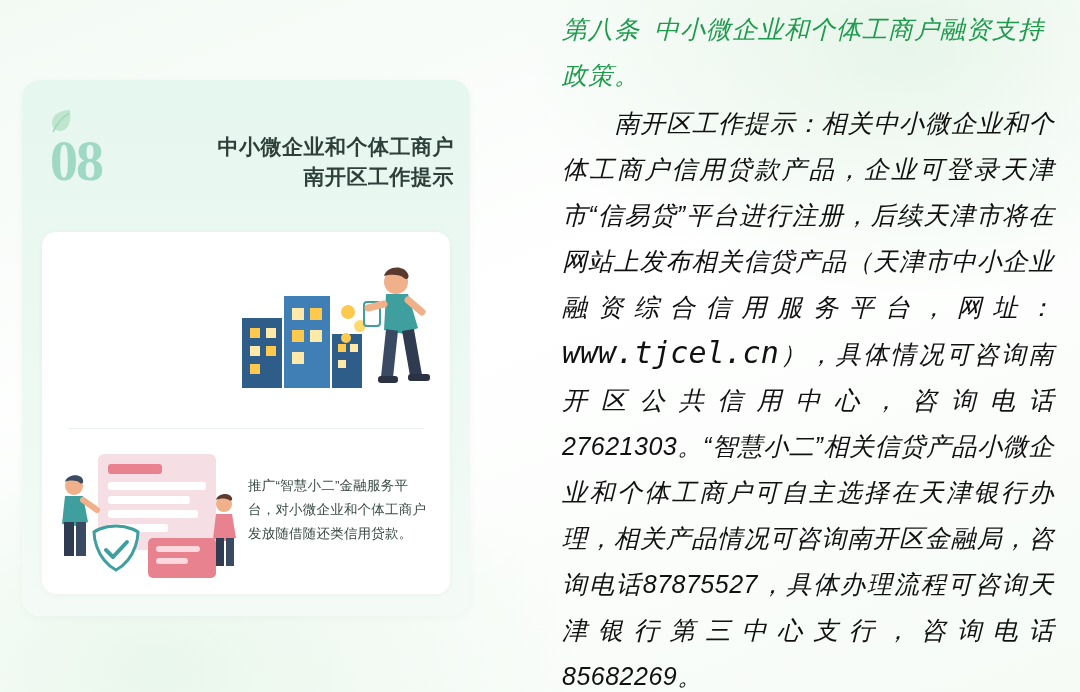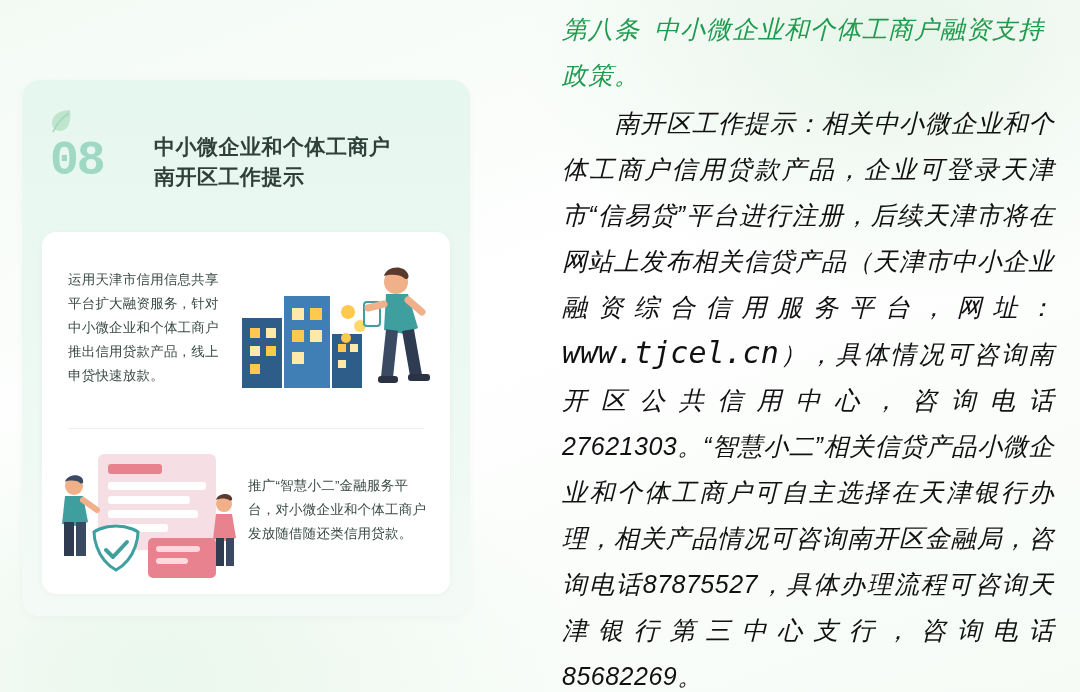--- a/index.html
+++ b/index.html
@@ -69,33 +69,34 @@
     position: absolute;
     left: 28px;
     top: 48px;
     right: 24px;
     height: 86px;
   }
   .big-num {
     position: absolute;
     left: 0;
     top: 0;
-    font-size: 48px;
+    font-size: 56px;
     line-height: 66px;
     font-weight: 700;
     color: #9fd8c4;
     letter-spacing: -2px;
-    font-family: Liberation Mono, monospace;
+    font-family: Liberation Serif, serif;
     text-align: center;
   }
   .head-lines {
     position: absolute;
     left: 104px;
     top: 4px;
     width: 300px;
+    text-align: right;
   }
   .head-line {
     font-size: 21px;
     line-height: 30px;
     font-weight: 700;
     color: #2f3f3a;
     letter-spacing: 0.5px;
   }
   .inner-panel {
     position: absolute;
@@ -231,21 +232,20 @@
         <div class="big-num">08</div>
         <div class="head-lines">
           <div class="head-line">中小微企业和个体工商户</div>
           <div class="head-line">南开区工作提示</div>
         </div>
       </div>
 
       <div class="inner-panel">
 
         <div class="block-top">
-          <div class="para-top">运用天津市信用信息共享平台扩大融资服务，针对中小微企业和个体工商户推出信用贷款产品，线上申贷快速放款。</div>
           <div class="illus-top">
             <svg width="200" height="152" viewBox="0 0 200 152">
 
               <rect x="6" y="66" width="40" height="70" fill="#2f5d8a"></rect>
               <rect x="48" y="44" width="46" height="92" fill="#3f7fb5"></rect>
               <rect x="96" y="82" width="30" height="54" fill="#2f5d8a"></rect>
               <rect x="14" y="76" width="10" height="10" fill="#ffc94d"></rect>
               <rect x="30" y="76" width="10" height="10" fill="#ffe9a8"></rect>
               <rect x="14" y="94" width="10" height="10" fill="#ffe9a8"></rect>
               <rect x="30" y="94" width="10" height="10" fill="#ffc94d"></rect>

